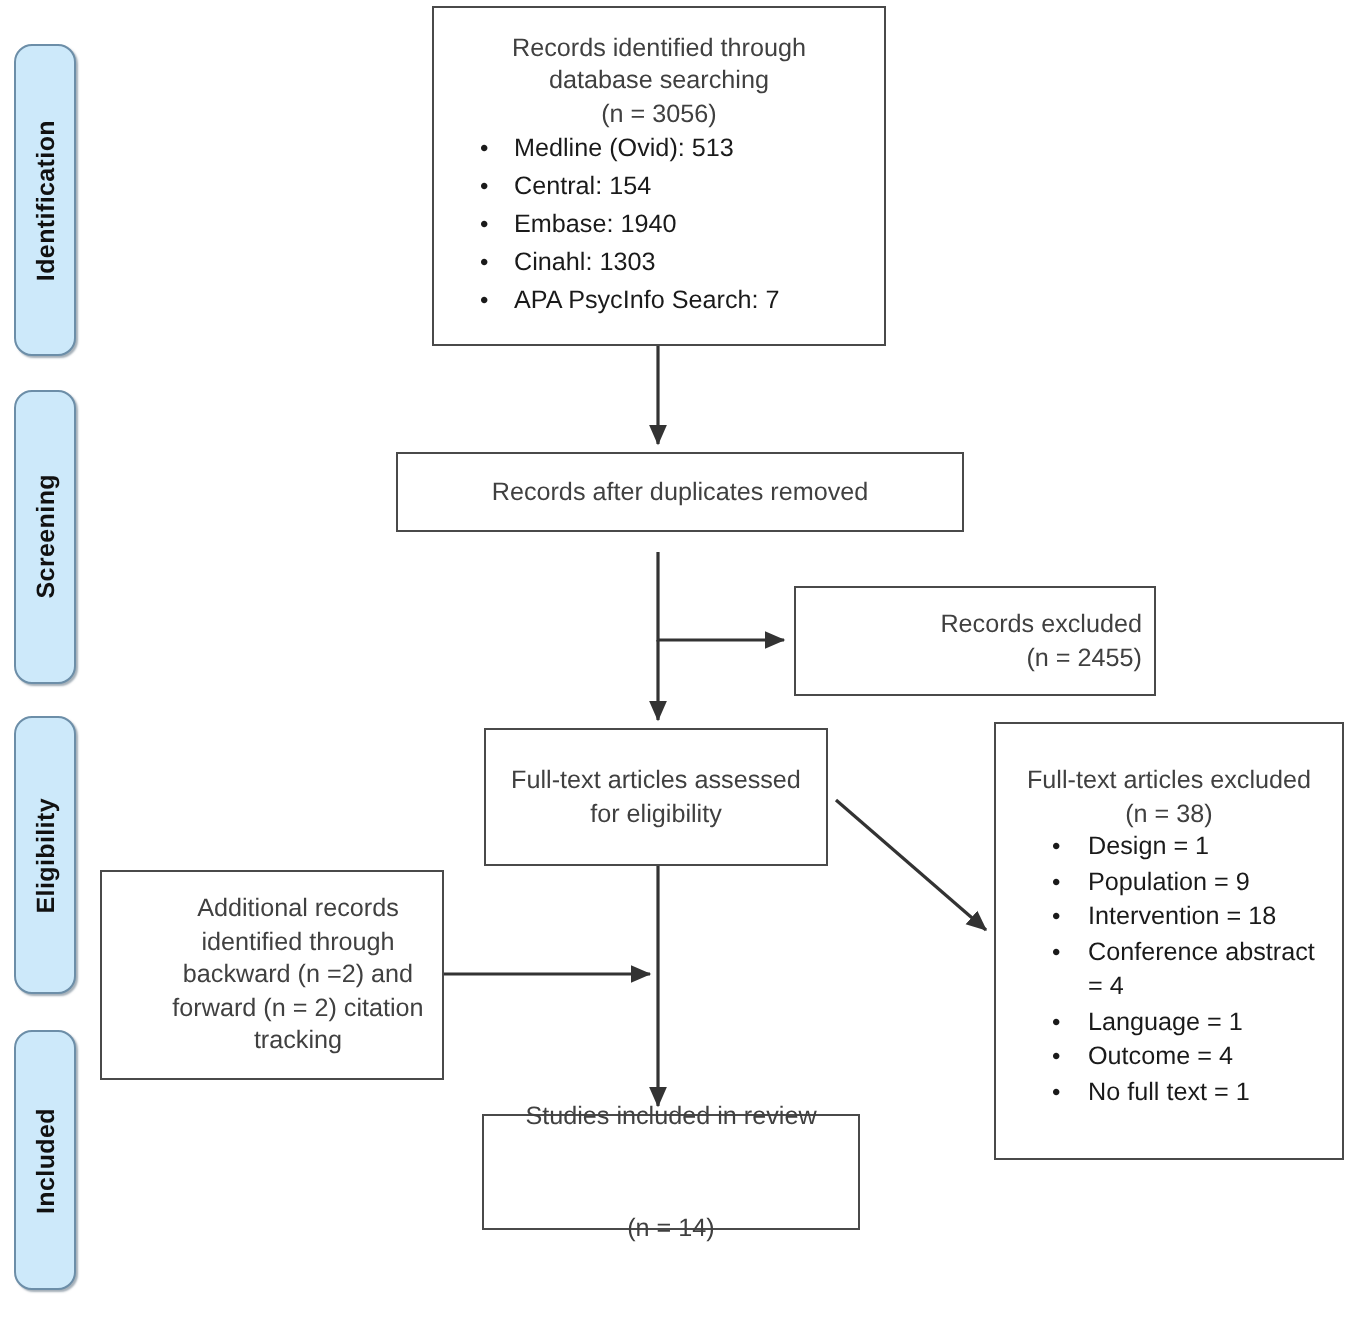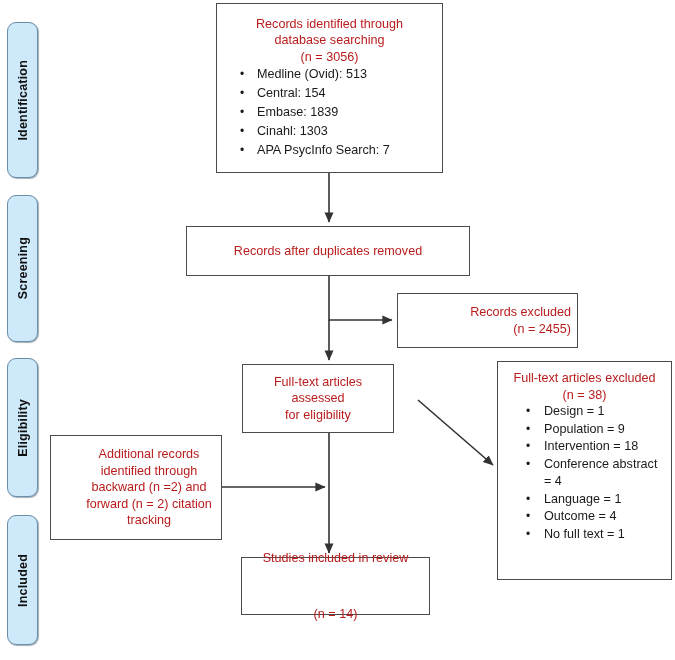--- a/index.html
+++ b/index.html
@@ -59,21 +59,21 @@
     border: 1.6px solid #4a4a4a;
     display: flex;
     flex-direction: column;
     justify-content: center;
     padding: 4px 6px;
   }
   .node .line {
     text-align: center;
     font-size: 12.6px;
     line-height: 16.5px;
-    color: #b91c1c;
+    color: #404040;
   }
   .node ul {
     margin: 0;
     padding: 0 0 0 34px;
     list-style: none;
   }
   .node ul li {
     position: relative;
     font-size: 12.6px;
     line-height: 19px;
@@ -159,48 +159,48 @@
       <li>
         <span class="bullet">•</span>
         <span>Medline (Ovid): 513</span>
       </li>
       <li>
         <span class="bullet">•</span>
         <span>Central: 154</span>
       </li>
       <li>
         <span class="bullet">•</span>
-        <span>Embase: 1839</span>
+        <span>Embase: 1940</span>
       </li>
       <li>
         <span class="bullet">•</span>
         <span>Cinahl: 1303</span>
       </li>
       <li>
         <span class="bullet">•</span>
         <span>APA PsycInfo Search: 7</span>
       </li>
     </ul>
   </div>
 
-  <div class="node" style="left:186px; top:226px; width:284px; height:50px;">
+  <div class="node" style="left:198px; top:226px; width:284px; height:40px;">
     <div class="line">Records after duplicates removed</div>
   </div>
 
   <div class="node" style="left:397px; top:293px; width:181px; height:55px;align-items:flex-end;">
     <div class="line">Records excluded</div>
     <div class="line">(n = 2455)</div>
   </div>
 
-  <div class="node" style="left:242px; top:364px; width:152px; height:69px;">
+  <div class="node" style="left:242px; top:364px; width:172px; height:69px;">
     <div class="line">Full-text articles assessed</div>
     <div class="line">for eligibility</div>
   </div>
 
-  <div class="node" style="left:497px; top:361px; width:175px; height:219px; justify-content:flex-start; padding-top:8px;">
+  <div class="node" style="left:497px; top:361px; width:175px; height:219px; justify-content:flex-start; padding-top:20px;">
     <div class="line">Full-text articles excluded</div>
     <div class="line">(n = 38)</div>
     <ul class="tight">
       <li>
         <span class="bullet">•</span>
         <span>Design = 1</span>
       </li>
       <li>
         <span class="bullet">•</span>
         <span>Population = 9</span>

